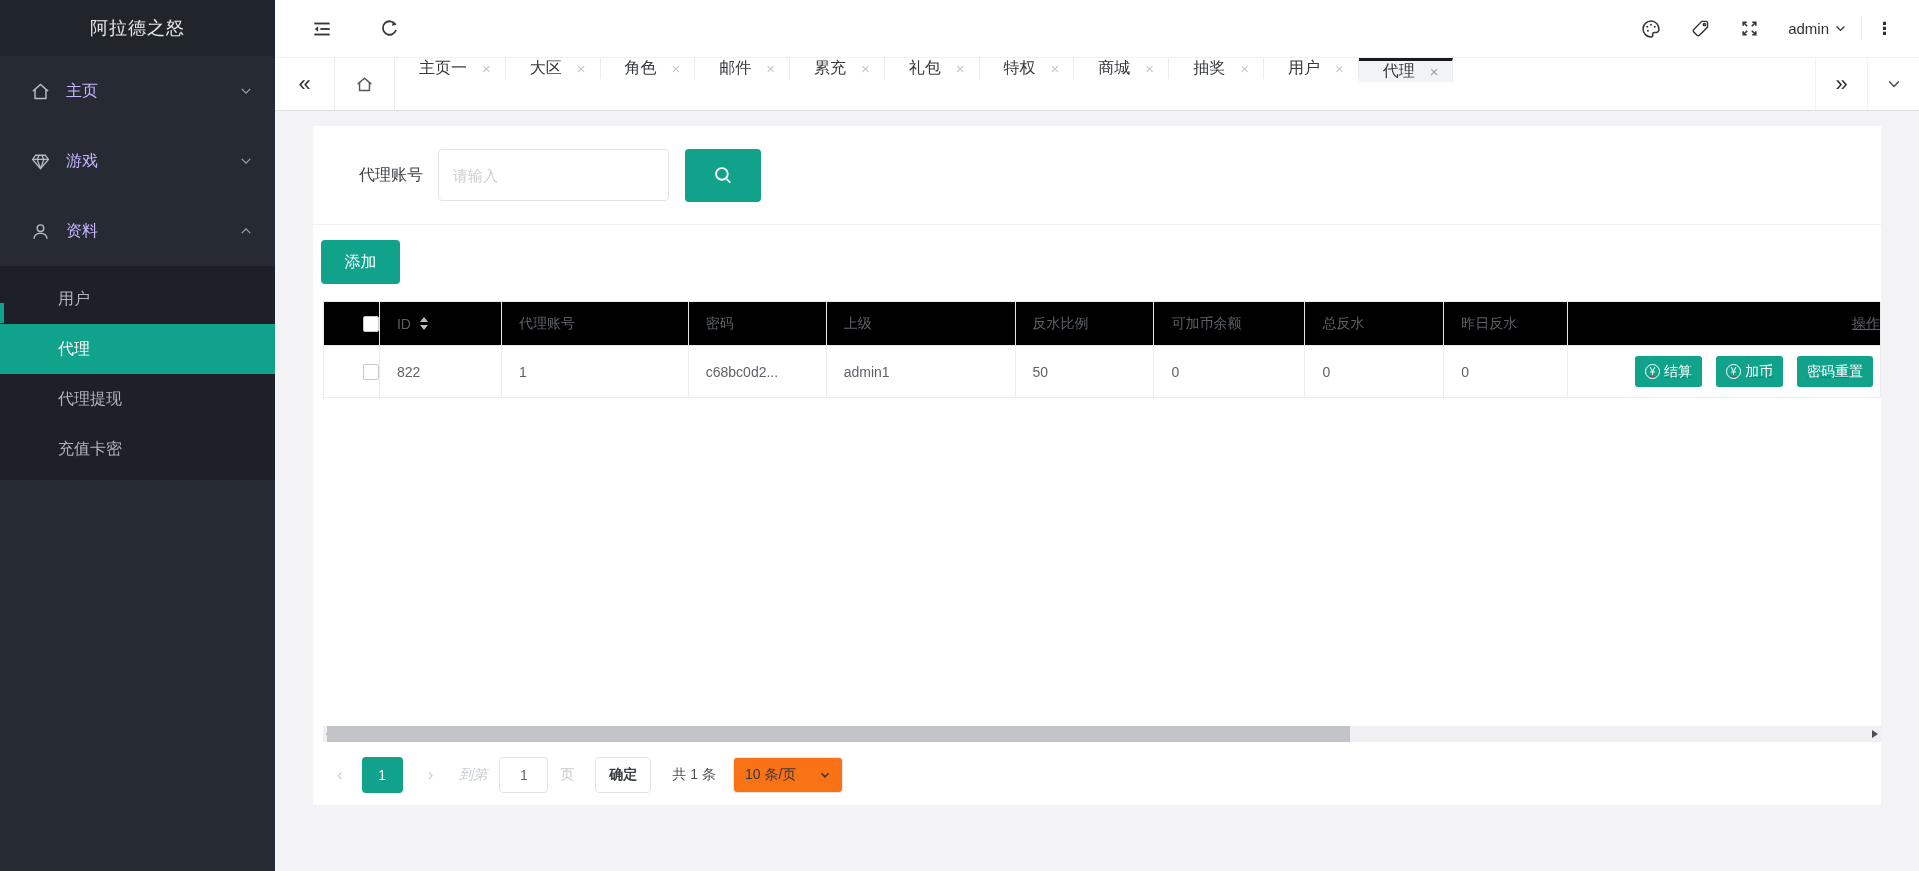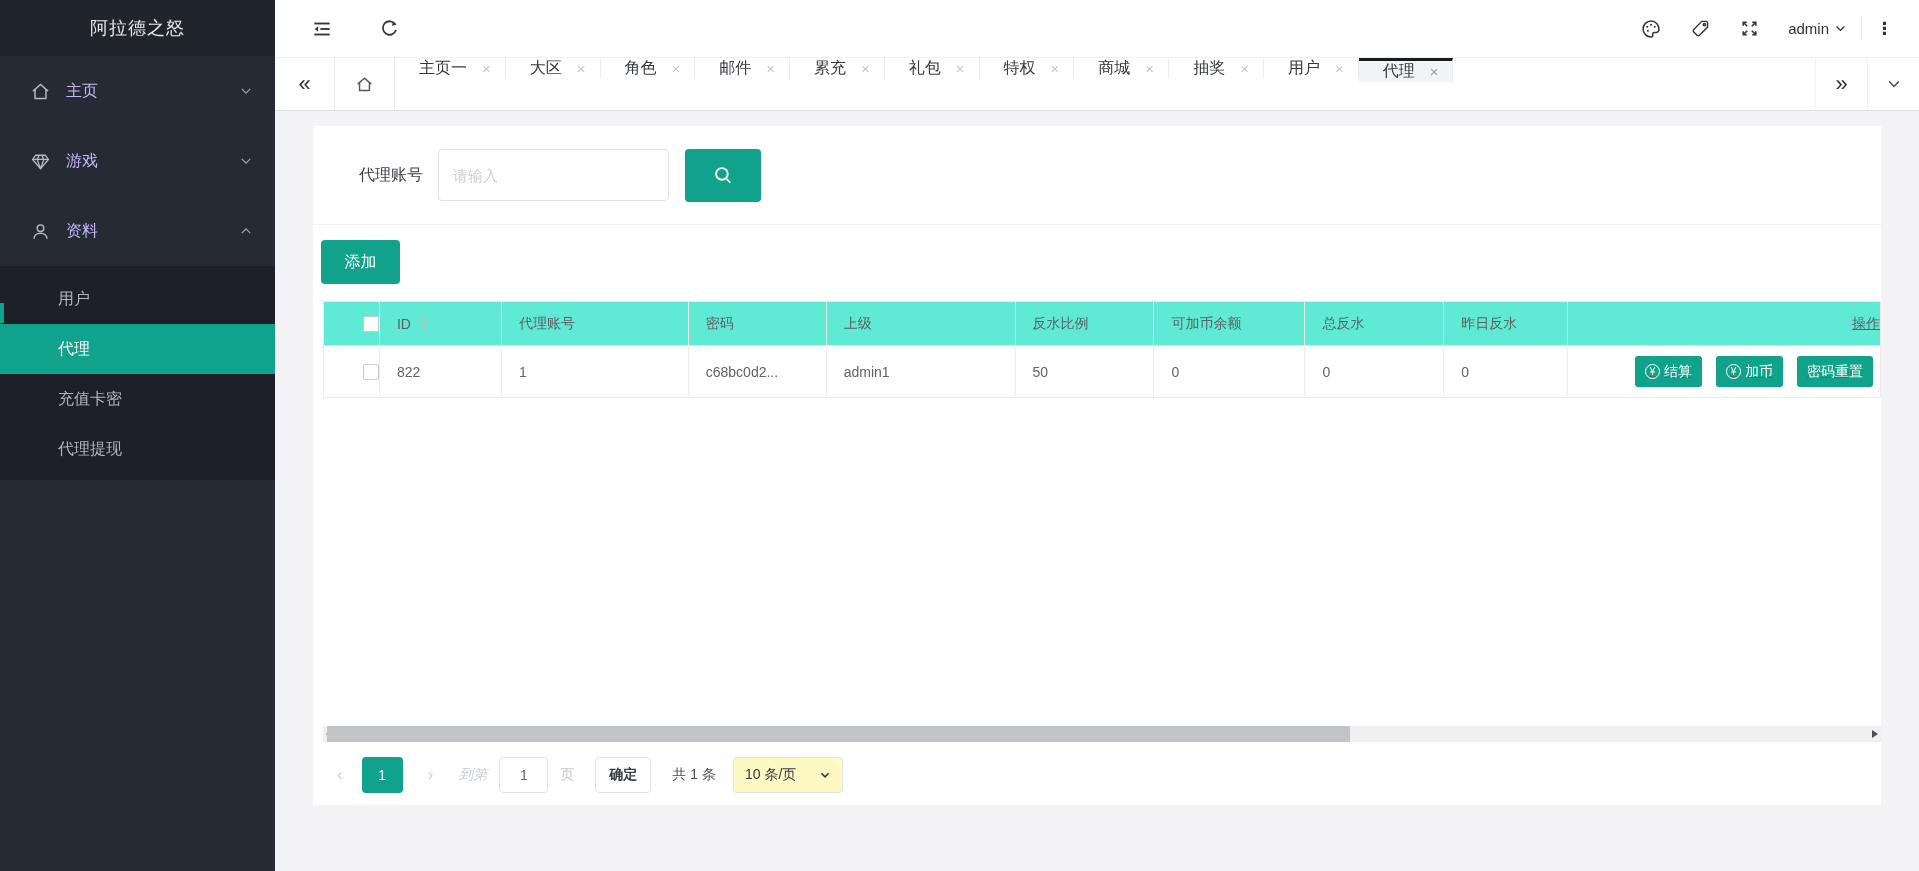--- a/index.html
+++ b/index.html
@@ -58,21 +58,21 @@
                   padding:7px 14px; font-size:15px; color:#555; outline:none; }
   .search-input::placeholder { color:#ccced1; }
   .search-btn { margin-left:16px; width:76px; height:53px; background:var(--accent); border:none;
                 border-radius:4px; cursor:pointer; display:flex; align-items:center; justify-content:center; }
 
   .add-btn { margin:15px 0 0 8px; width:79px; height:44px; background:var(--accent); color:#fff;
              border:none; border-radius:4px; font-size:16px; cursor:pointer;
              font-family:"Liberation Sans","DejaVu Sans",sans-serif; }
 
   .tablewrap { position:absolute; left:10px; top:175px; width:1558px; }
-  .thead { display:flex; height:45px; background:#5eead4; border-top:1px solid var(--border);
+  .thead { display:flex; height:45px; background:#000000; border-top:1px solid var(--border);
            border-bottom:1px solid var(--border); border-left:1px solid var(--border); }
   .th { display:flex; align-items:center; padding-left:17px; font-size:14px; color:#5d6166;
         border-right:1px solid var(--border); }
   .trow { display:flex; height:52px; background:#fff; border-bottom:1px solid #ededf0;
           border-left:1px solid #ededf0; }
   .td { display:flex; align-items:center; padding-left:17px; font-size:14px; color:#5f6368;
         border-right:1px solid #ededf0; }
   .cell-center { justify-content:flex-end; padding-left:0;text-decoration:underline; }
   .c0{width:56px} .c1{width:122px} .c2{width:187px} .c3{width:138px} .c4{width:189px}
   .c5{width:139px} .c6{width:151px} .c7{width:139px} .c8{width:124px} .c9{width:313px}
@@ -100,21 +100,21 @@
                 display:flex; align-items:center; justify-content:center; margin:0 11px; cursor:pointer; }
   .pg-goto, .pg-unit { color:#c7cacd; }
   .pg-goto { margin-left:18px;font-style:italic; }
   .pg-input { width:49px; height:36px; border:1px solid #e3e3e5; border-radius:4px; text-align:center;
               color:#66696d; margin:0 12px; font-size:14px; outline:none; }
   .pg-confirm { width:56px; height:36px; background:#fff; border:1px solid #e3e3e5; border-radius:4px;
                 font-weight:bold; color:#3b3e42; margin-left:21px; font-size:14px; cursor:pointer;
                 font-family:"Liberation Sans","DejaVu Sans",sans-serif; }
   .pg-total { margin-left:21px; color:#4a4d51; }
   .pg-size { margin-left:17px; height:36px; border:1px solid #e3e3e5; border-radius:4px; display:flex;
-             align-items:center; padding:0 11px; gap:23px; color:#34373b; cursor:pointer; background:#fef9c3; }
+             align-items:center; padding:0 11px; gap:23px; color:#34373b; cursor:pointer; background:#f97316; }
 </style>
 </head>
 <body>
 
 <div class="sidebar">
   <div class="logo">阿拉德之怒</div>
   <div id="nav">
       <div class="nav-item">
         <span class="ni-icon">
           <svg width="21" height="21" viewBox="0 0 20 20" fill="none" stroke="currentColor" stroke-width="1.4">
@@ -159,24 +159,24 @@
       </div>
       <div class="submenu">
         <span class="sub-indicator"></span>
         <div class="sub-item">
           <span>用户</span>
         </div>
         <div class="sub-item active">
           <span>代理</span>
         </div>
         <div class="sub-item">
+          <span>代理提现</span>
+        </div>
+        <div class="sub-item">
           <span>充值卡密</span>
-        </div>
-        <div class="sub-item">
-          <span>代理提现</span>
         </div>
       </div>
     </div>
 </div>
 
 <div class="topbar">
   <div class="tb-left">
     <span class="icon-btn">
       <svg width="22" height="22" viewBox="0 0 20 20" fill="none" stroke="#34373a" stroke-width="1.7">
         <path d="M3 5 H17"></path>

